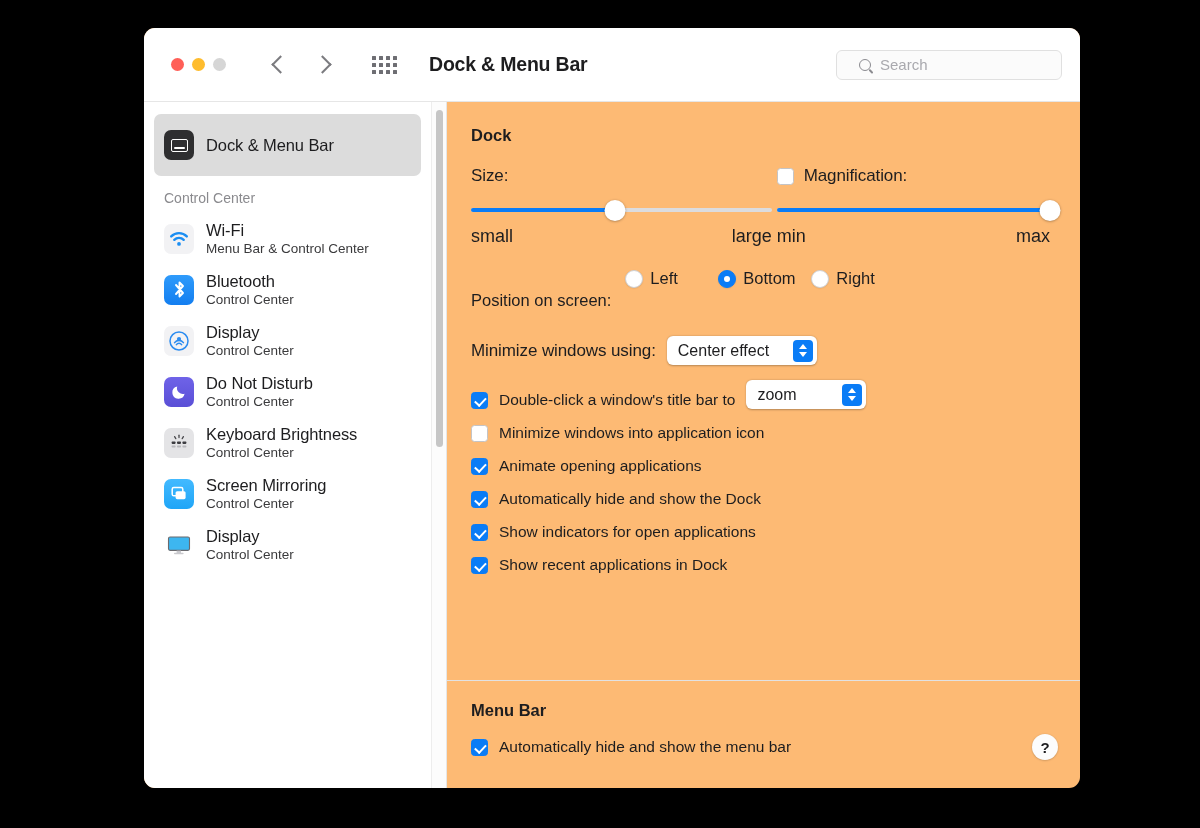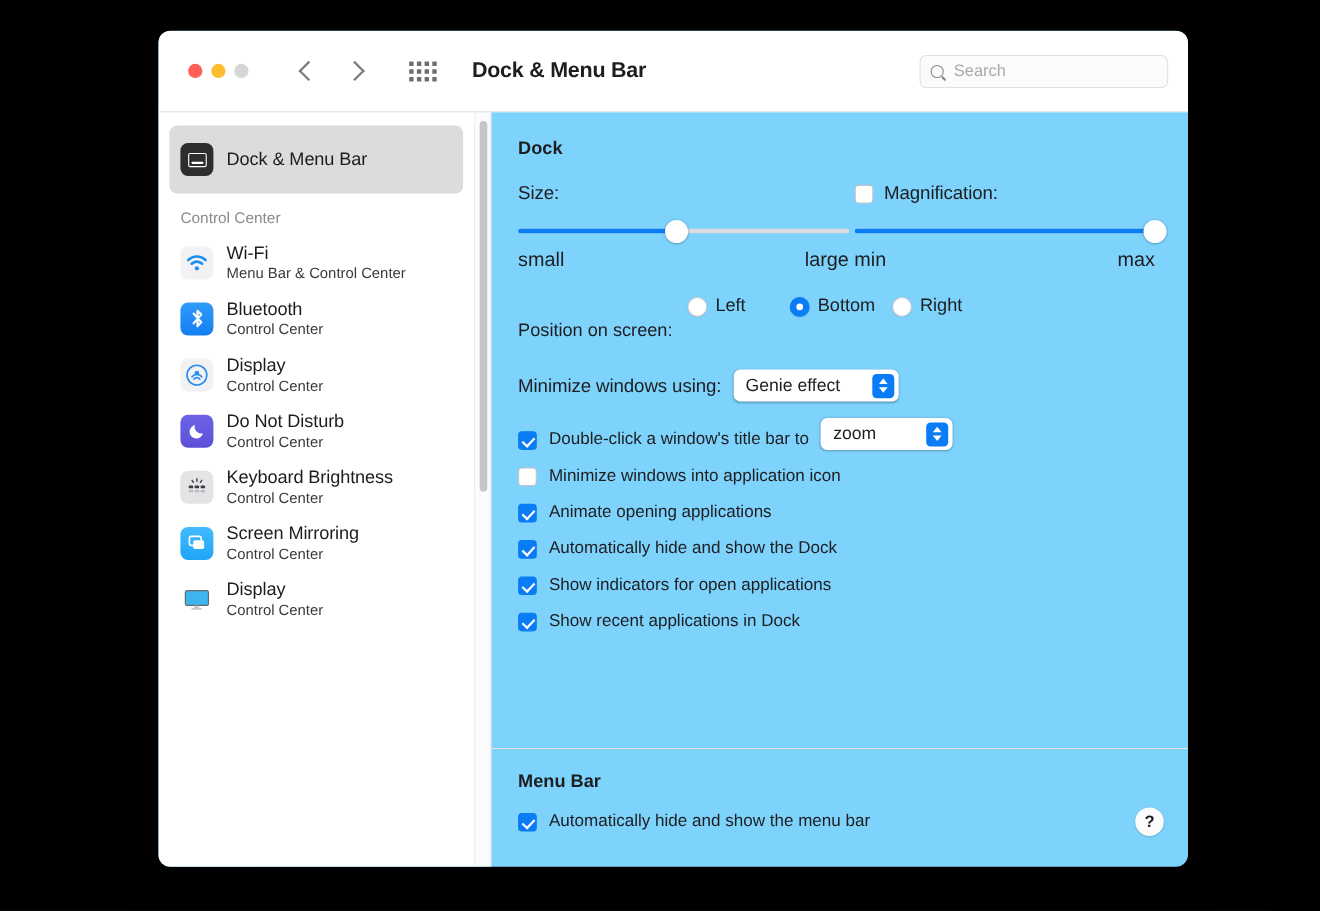--- a/index.html
+++ b/index.html
@@ -6,21 +6,21 @@
   html, body {
     width: 1200px; height: 828px;
     background: #000;
     font-family: "Liberation Sans", sans-serif;
     overflow: hidden;
   }
   #window {
     position: absolute;
     left: 144px; top: 28px;
     width: 936px; height: 760px;
-    background: #7dd3fc;
+    background: #fdba74;
     border-radius: 11px;
     overflow: hidden;
     display: flex;
     flex-direction: column;
     box-shadow: 0 10px 40px rgba(0,0,0,0.45);
   }
 
   
   #titlebar {
     height: 74px;
@@ -52,21 +52,21 @@
     font-size: 19.5px; font-weight: bold; color: #1d1d1f;
     letter-spacing: -0.2px;
   }
 
   #search-box {
     position: absolute; right: 18px; top: 50%; transform: translateY(-50%);
     width: 226px; height: 30px;
     background: #fbfbfb;
     border: 1px solid #e0e0e0;
     border-radius: 6px;
-    display: flex; align-items: center; padding: 0 9px;
+    display: flex; align-items: center; padding: 0 22px;
   }
   #search-box .mag { width: 12px; height: 12px; border: 1.7px solid #8b8b90;
                      border-radius: 50%; position: relative; flex: 0 0 auto; }
   #search-box .mag::after { content:""; position: absolute; width: 1.7px; height: 5px;
         background: #8b8b90; right: -2px; bottom: -4px; transform: rotate(-45deg); border-radius:1px;}
   #search-input { border: 0; outline: 0; background: transparent; margin-left: 9px;
                   font-family: "Liberation Sans", sans-serif; font-size: 15px; color: #1d1d1f; width: 170px; }
   #search-input::placeholder { color: #a9a9ae; }
 
   
@@ -406,21 +406,21 @@
             <div class="radio-item">
               <div class="radio"></div>
               <span>Right</span>
             </div>
           </div>
         </div>
 
         <div id="min-row">
           <span class="lbl">Minimize windows using:</span>
           <div class="popup">
-            <span class="val">Genie effect</span>
+            <span class="val">Center effect</span>
             <div class="stepper">
               <div class="up"></div>
                 <div class="dn"></div>
             </div>
           </div>
         </div>
 
         <div class="opt-row">
           <div class="cb on"></div>
           <span class="lbl-sm">Double-click a window's title bar to</span>

